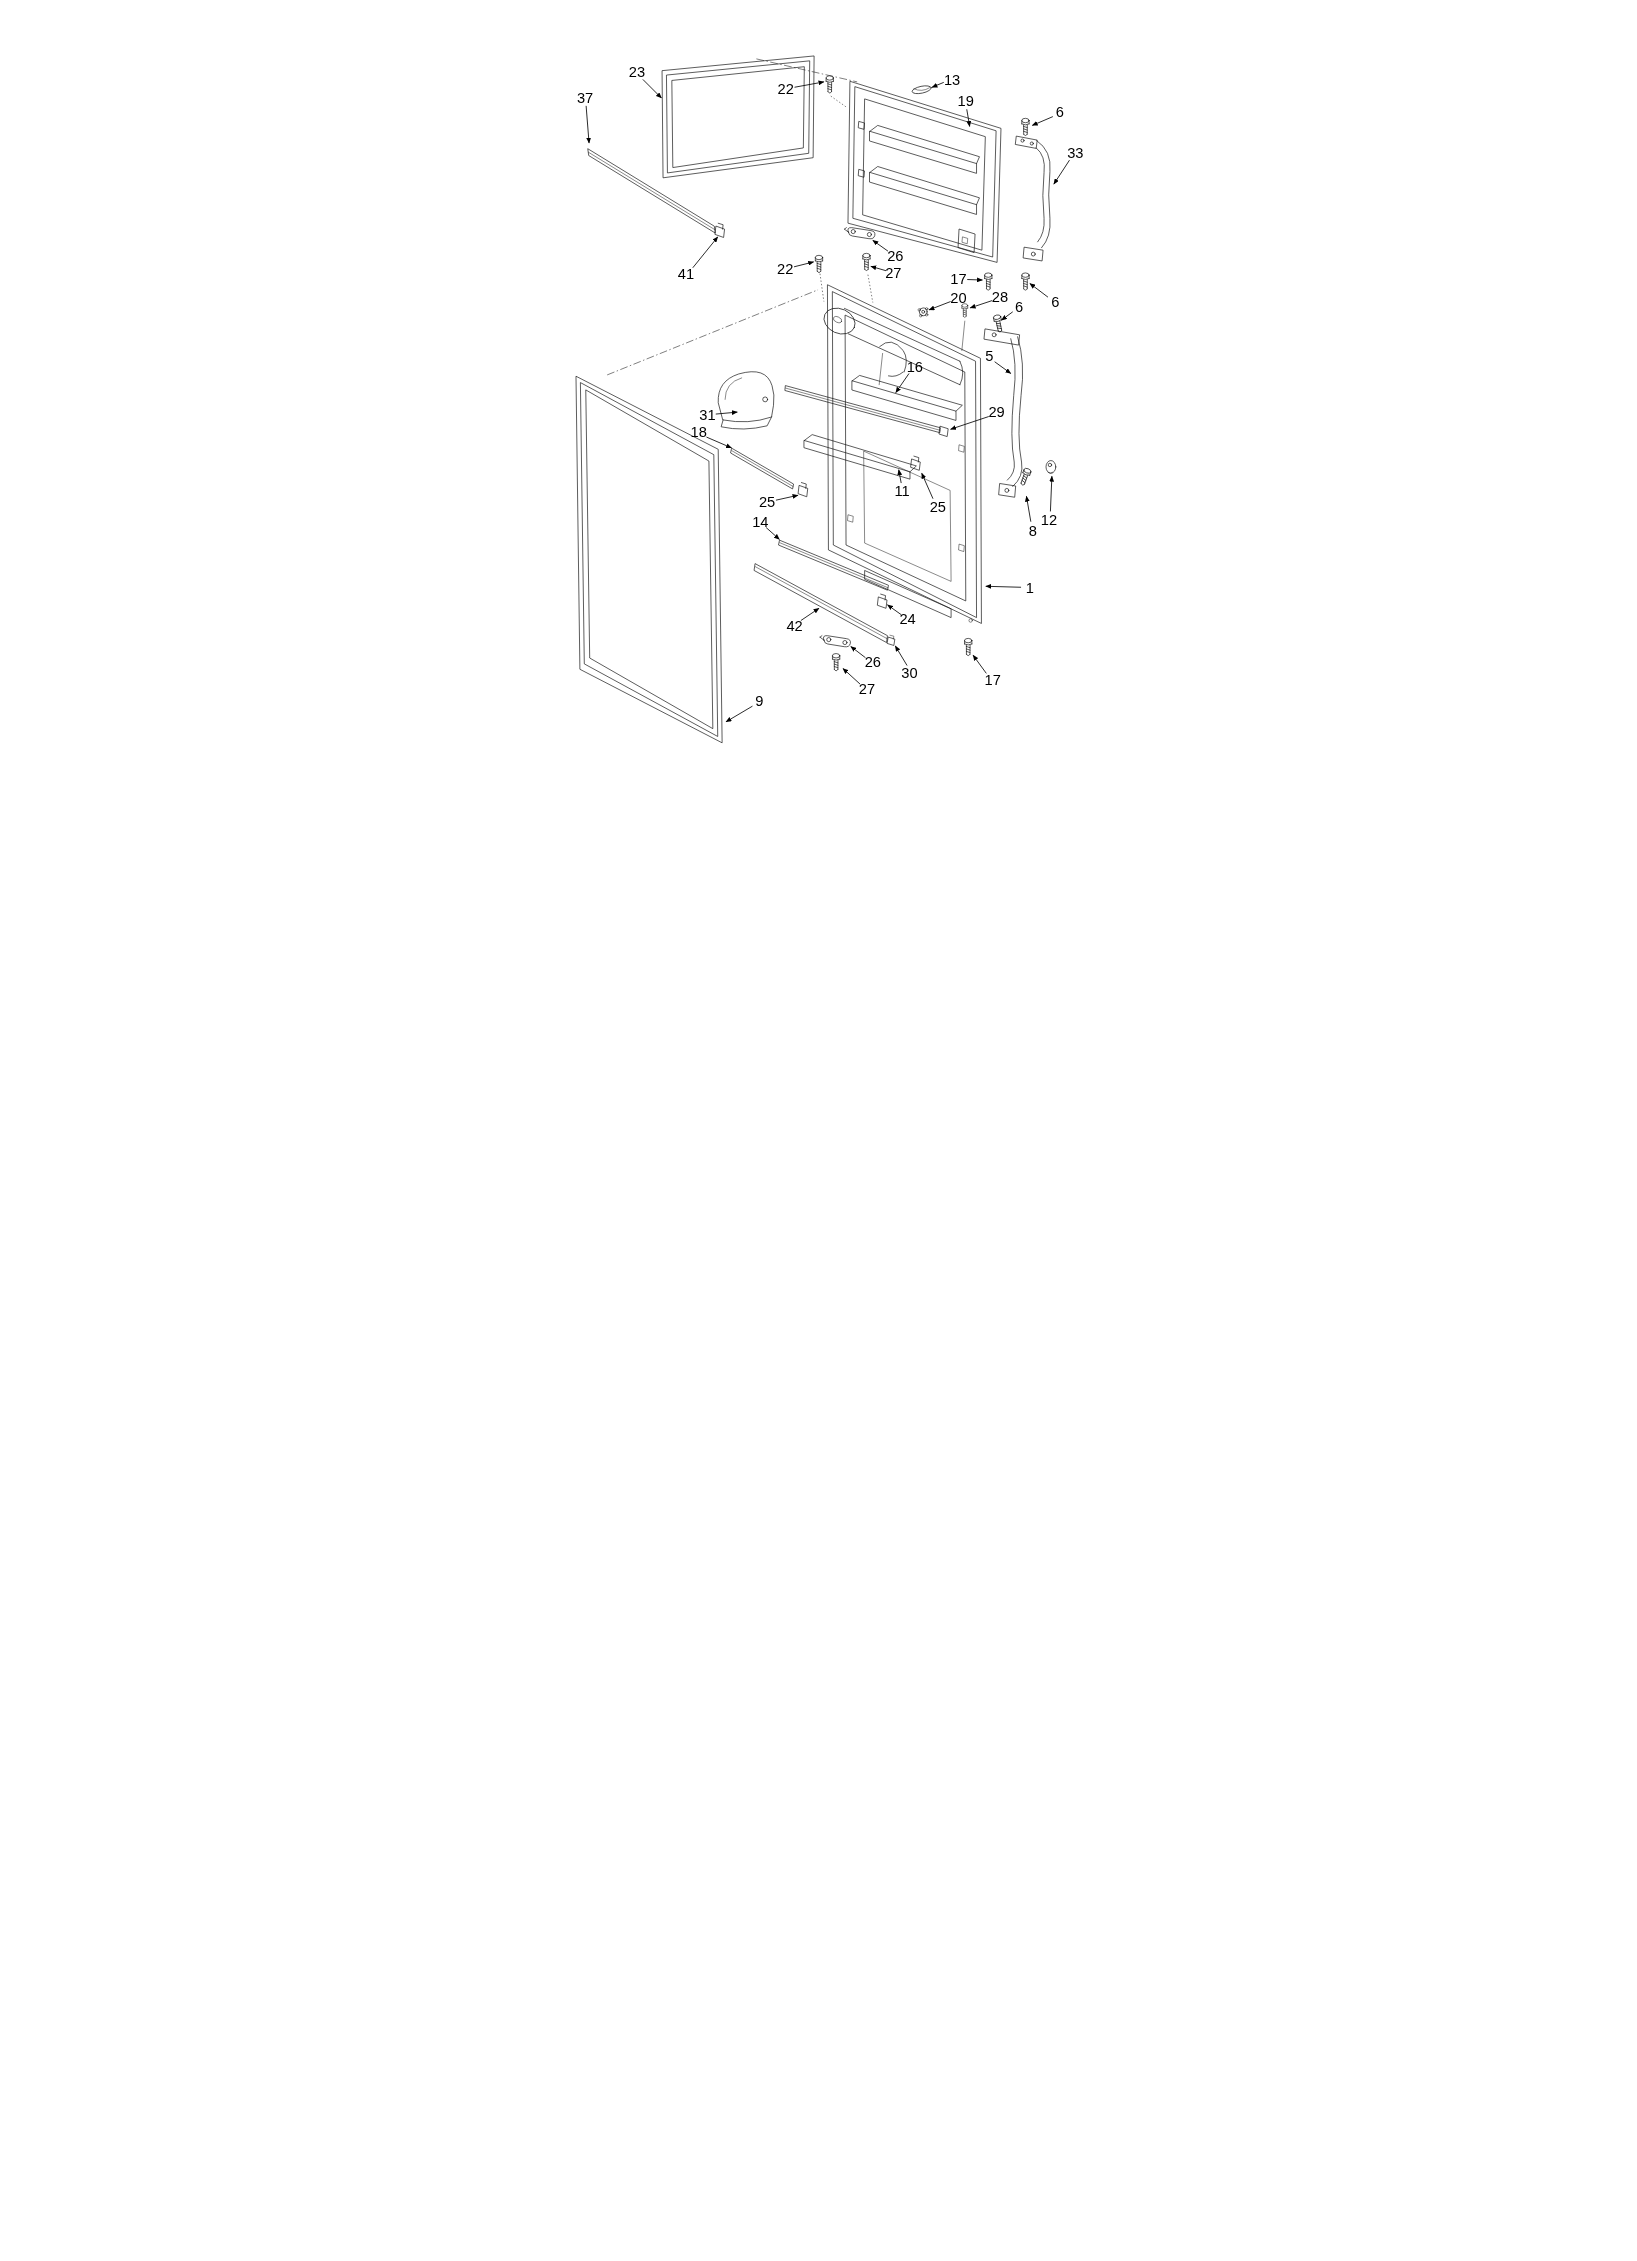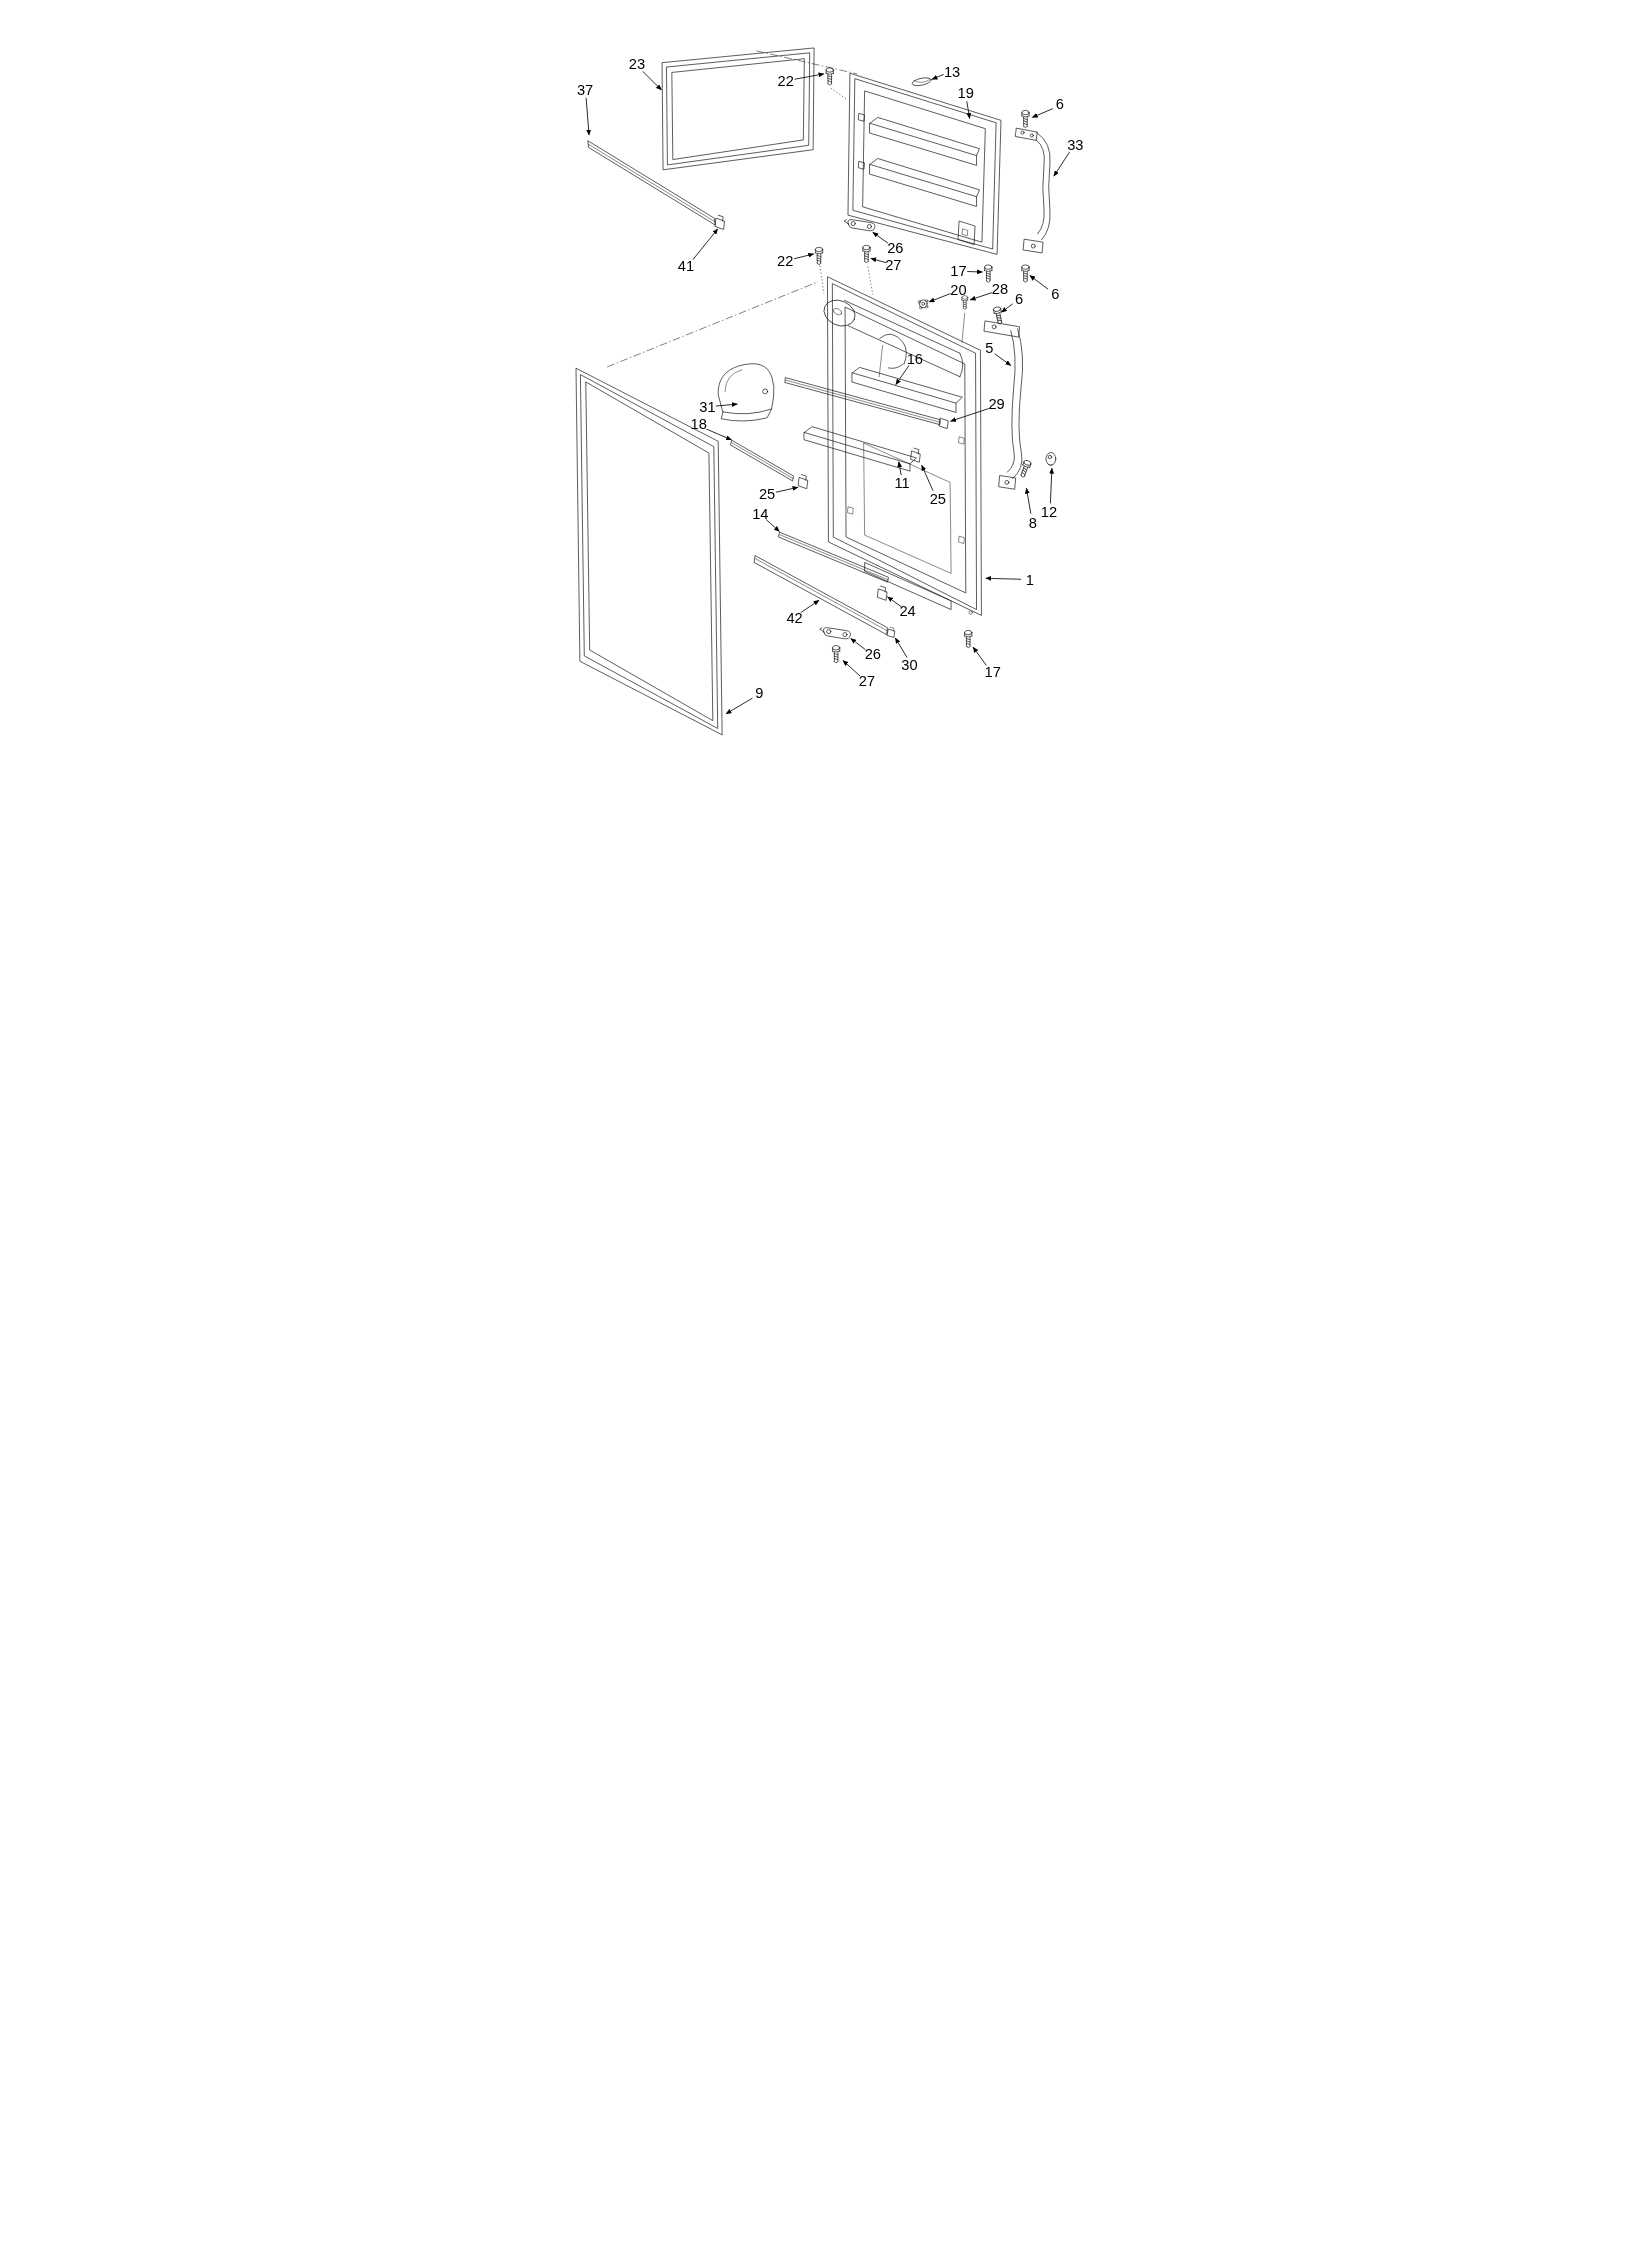--- a/index.html
+++ b/index.html
@@ -1,16 +1,16 @@
 <!DOCTYPE html>
 <html style="font-size:7.8px"><head>
 <meta charset="utf-8">
 <style>
   html,body{margin:0;padding:0;background:#ffffff;}
-  .stage{width:100%;max-width:546px;margin:0 auto;background:#eab308;}
+  .stage{width:100%;max-width:546px;margin:8px auto;background:#eab308;}
   svg{display:block;width:100%;height:auto;background:#ffffff;}
   .part{fill:none;stroke:#111;stroke-width:1.4;stroke-linejoin:round;stroke-linecap:round;}
   .thin{stroke-width:1;}
   .dashdot{fill:none;stroke:#111;stroke-width:1.1;stroke-dasharray:16 5 3 5;}
   .dotted{fill:none;stroke:#111;stroke-width:1.1;stroke-dasharray:3 4;}
   .arrow{stroke:#000;stroke-width:1.7;fill:none;marker-end:url(#ah);}
   text.plabel{font-family:"Liberation Sans",sans-serif;font-size:30px;fill:#000;
               text-anchor:middle;dominant-baseline:central;}
 </style>
 </head>

